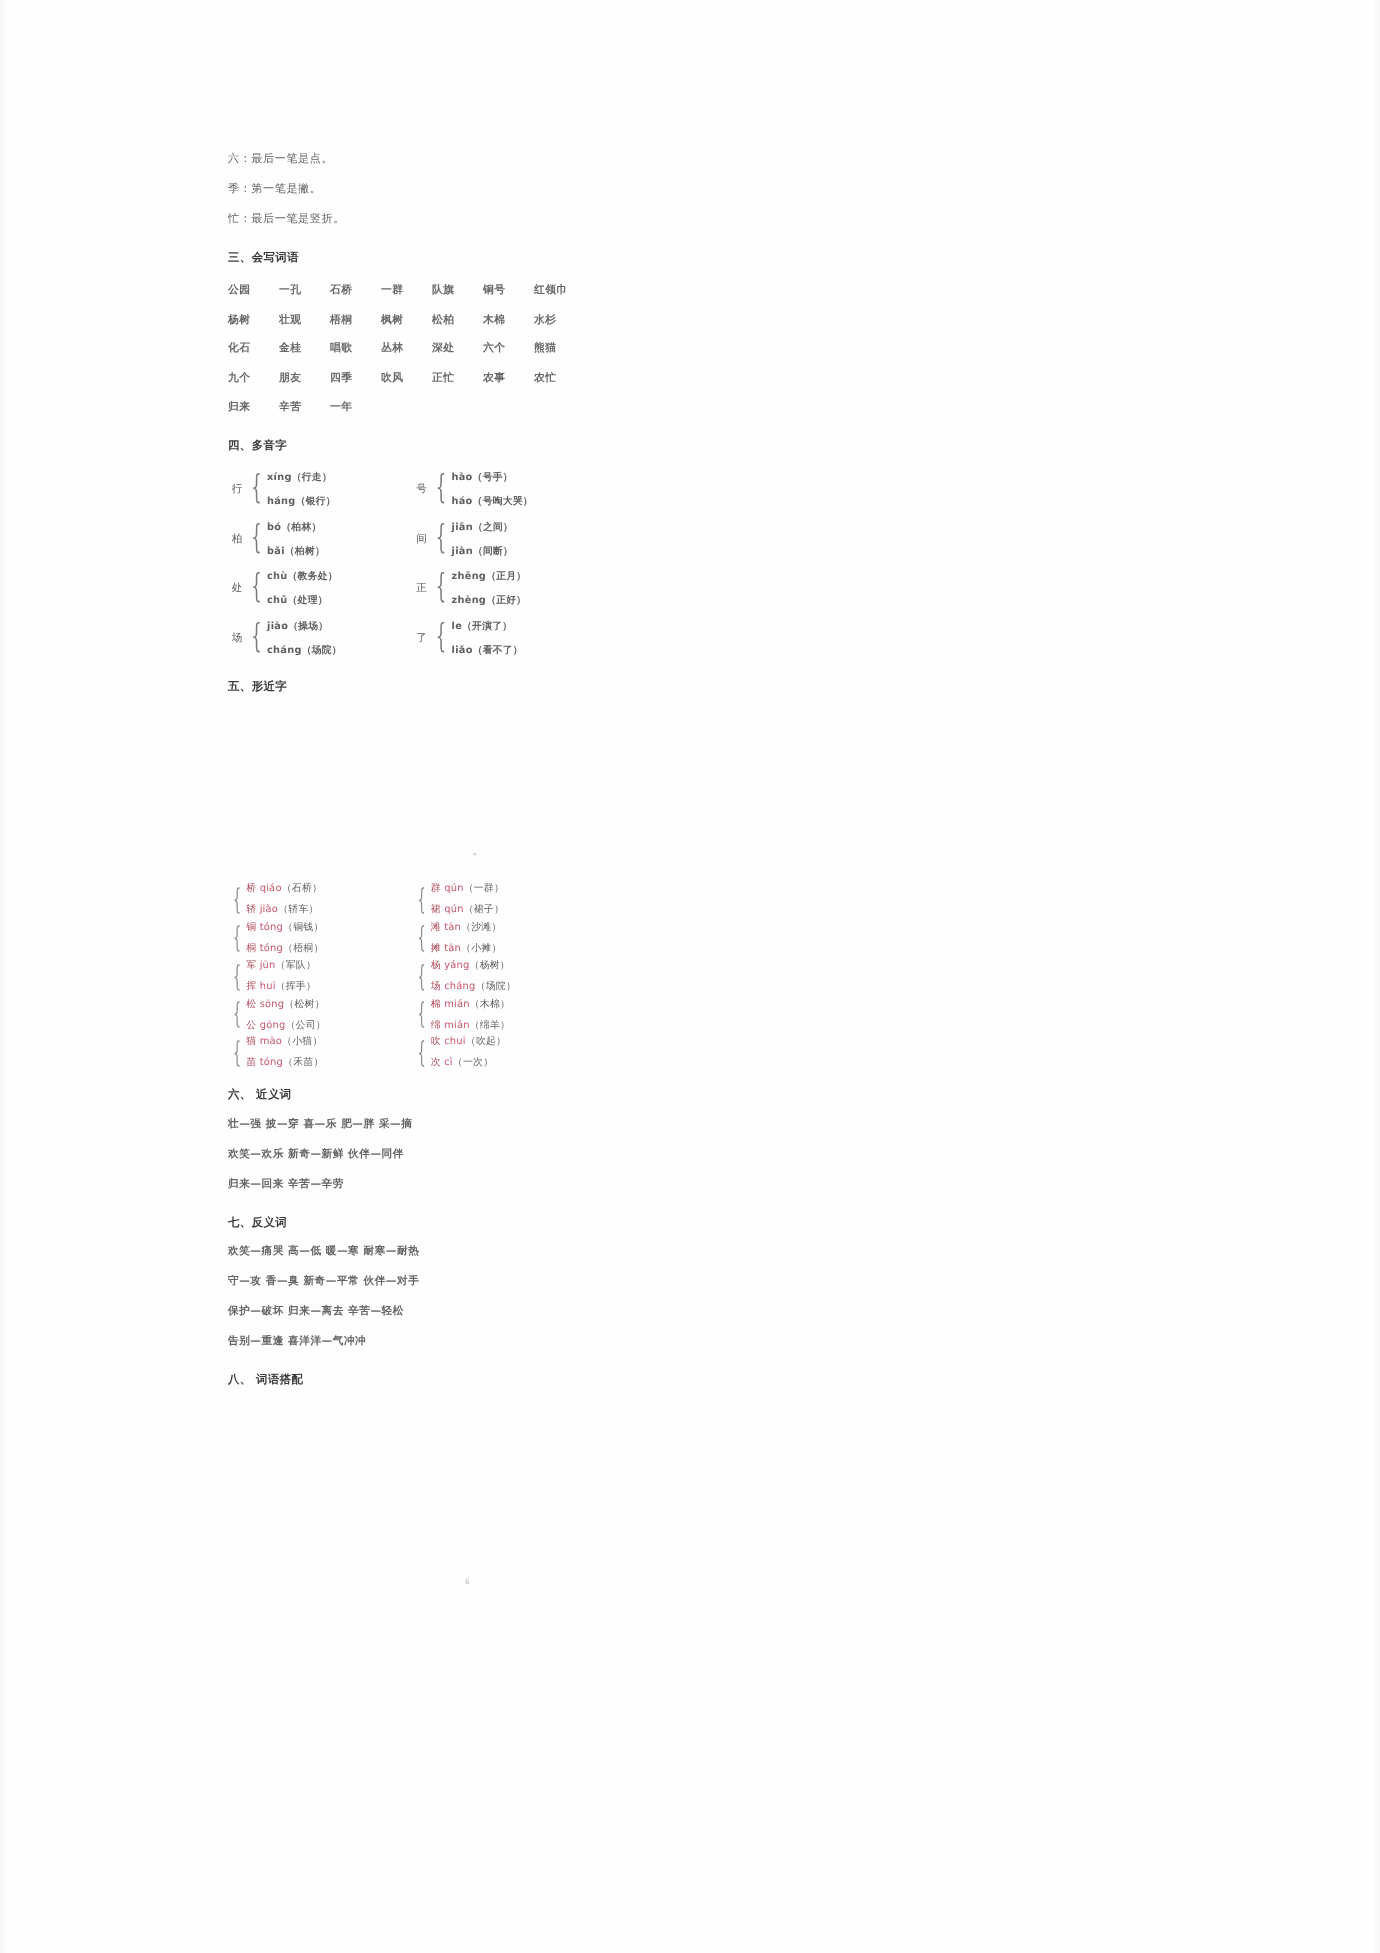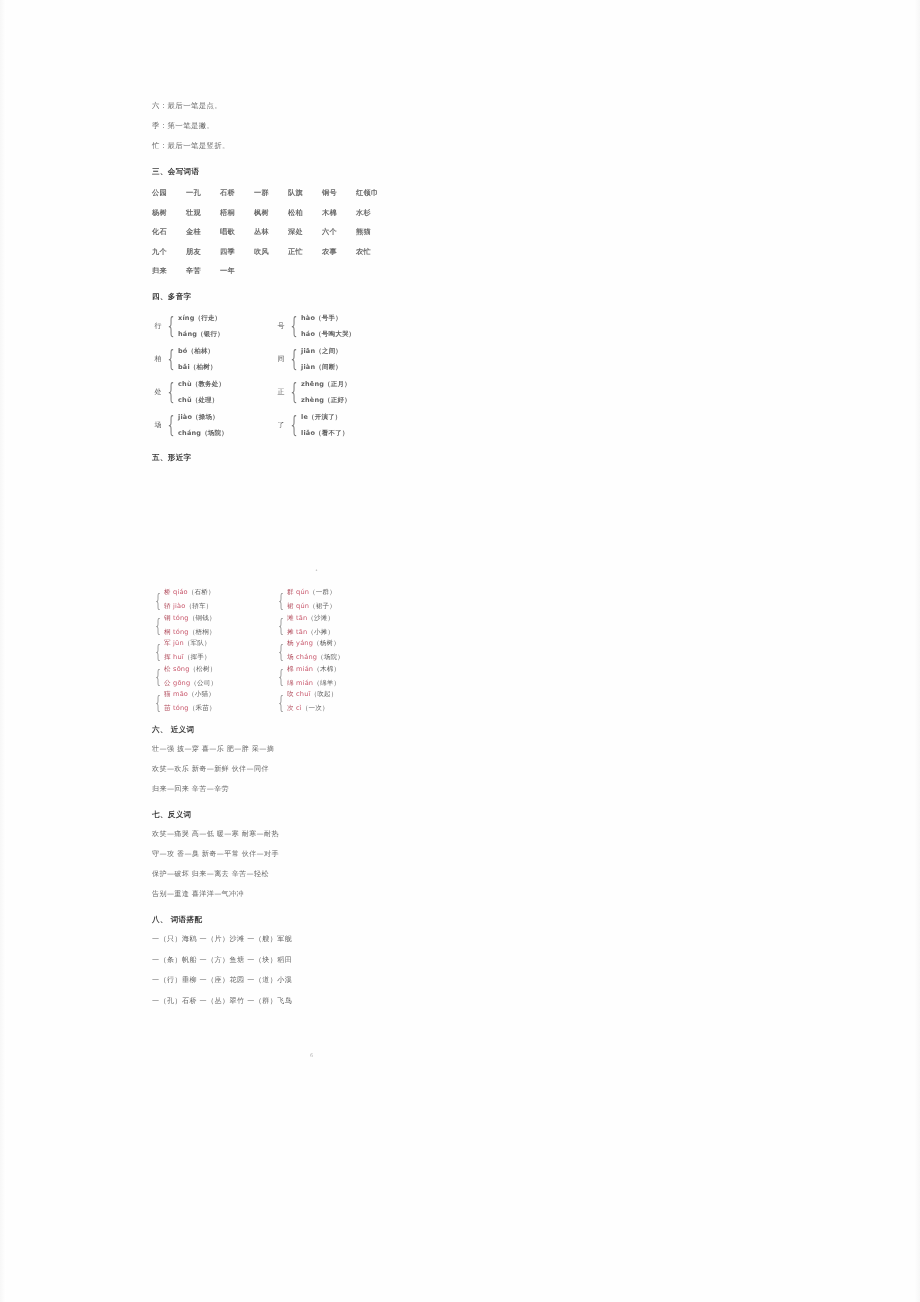--- a/index.html
+++ b/index.html
@@ -171,20 +171,21 @@
     color: #b9b9b9;
   }
 
   
   .plain-line {
     font-size: 7.1px;
     line-height: 20px;
     color: #656565;
     letter-spacing: .35px;
     white-space: nowrap;
+    font-weight: bold;
   }
   .match-line {
     font-size: 7.1px;
     line-height: 20.5px;
     color: #636363;
     letter-spacing: .4px;
     white-space: nowrap;
   }
 
   .gap-big { height: 118px; }
@@ -443,26 +444,20 @@
 
     <div class="section-head">七、反义词</div>
     <div>
       <div class="plain-line">欢笑—痛哭  高—低  暖—寒  耐寒—耐热</div>
       <div class="plain-line">守—攻  香—臭  新奇—平常  伙伴—对手</div>
       <div class="plain-line">保护—破坏  归来—离去  辛苦—轻松</div>
       <div class="plain-line">告别—重逢  喜洋洋—气冲冲</div>
     </div>
 
     <div class="section-head">八、  词语搭配</div>
-    <div>
-      <div class="match-line">一（只）海鸥  一（片）沙滩  一（艘）军舰</div>
-      <div class="match-line">一（条）帆船  一（方）鱼塘  一（块）稻田</div>
-      <div class="match-line">一（行）垂柳  一（座）花园  一（道）小溪</div>
-      <div class="match-line">一（孔）石桥  一（丛）翠竹  一（群）飞鸟</div>
-    </div>
 
   </div>
 
   <div class="stray-mark">•</div>
 
 
   <div id="page-number">6</div>
 
 </div>
 

